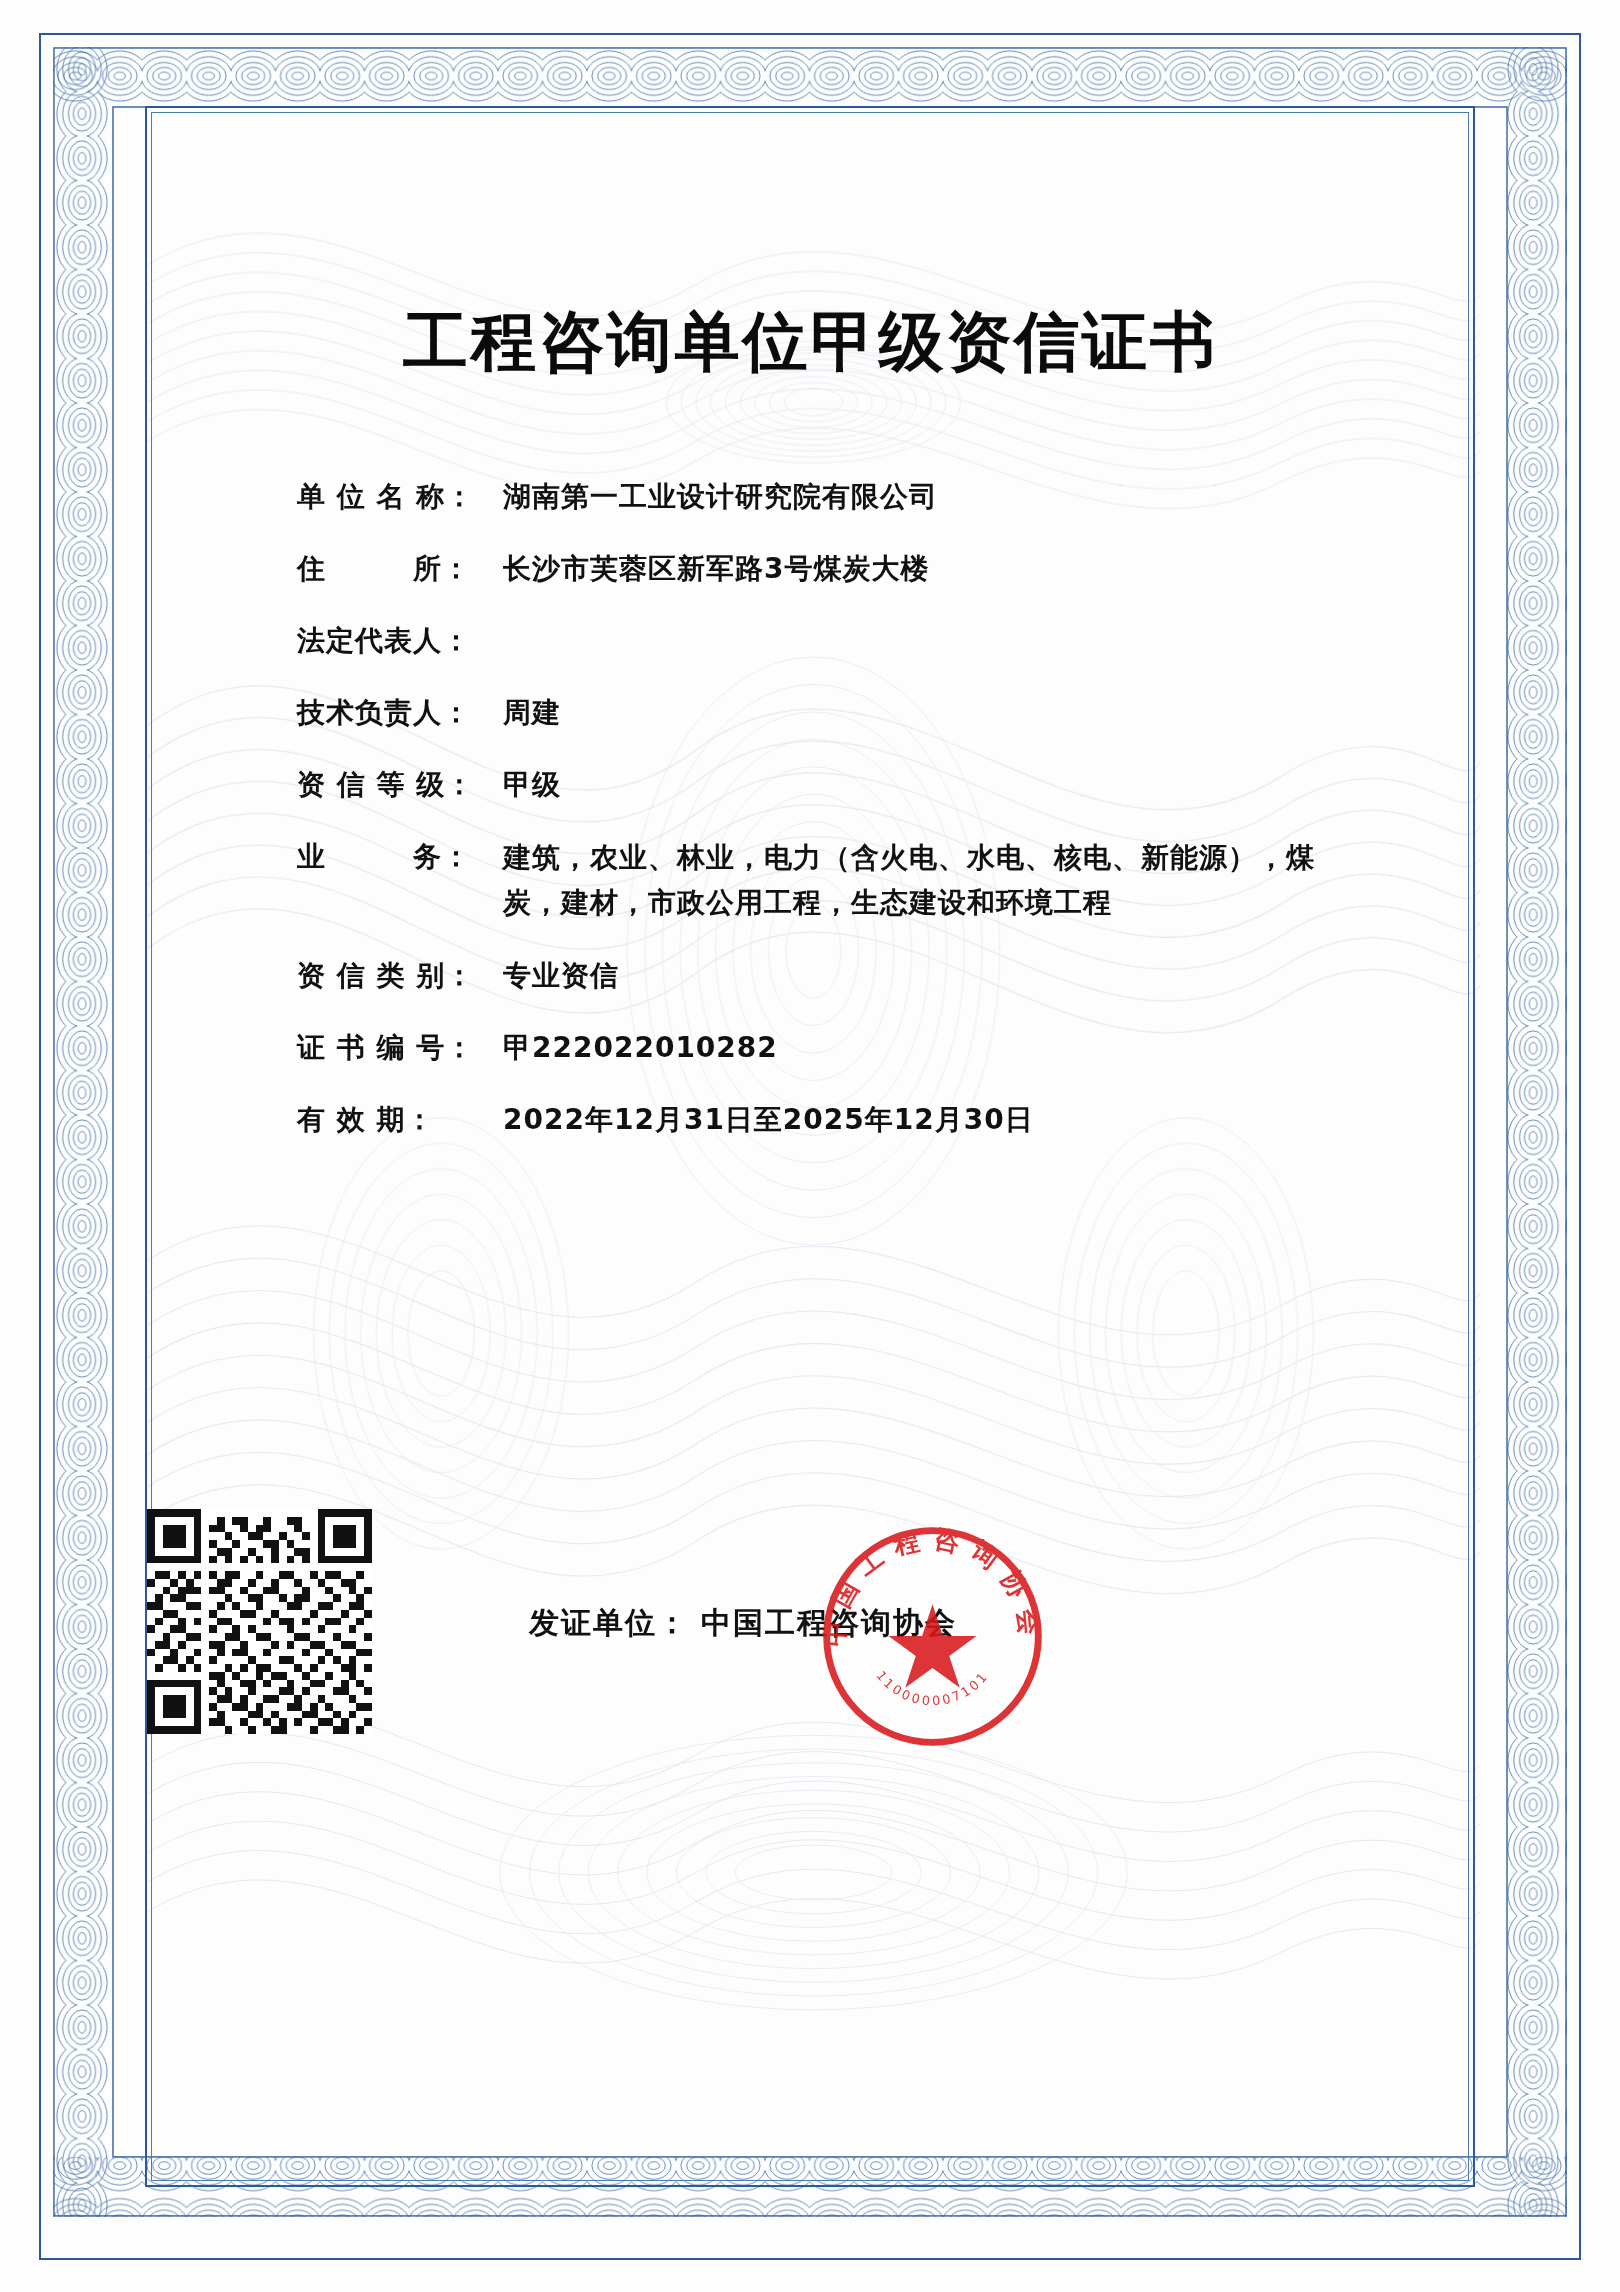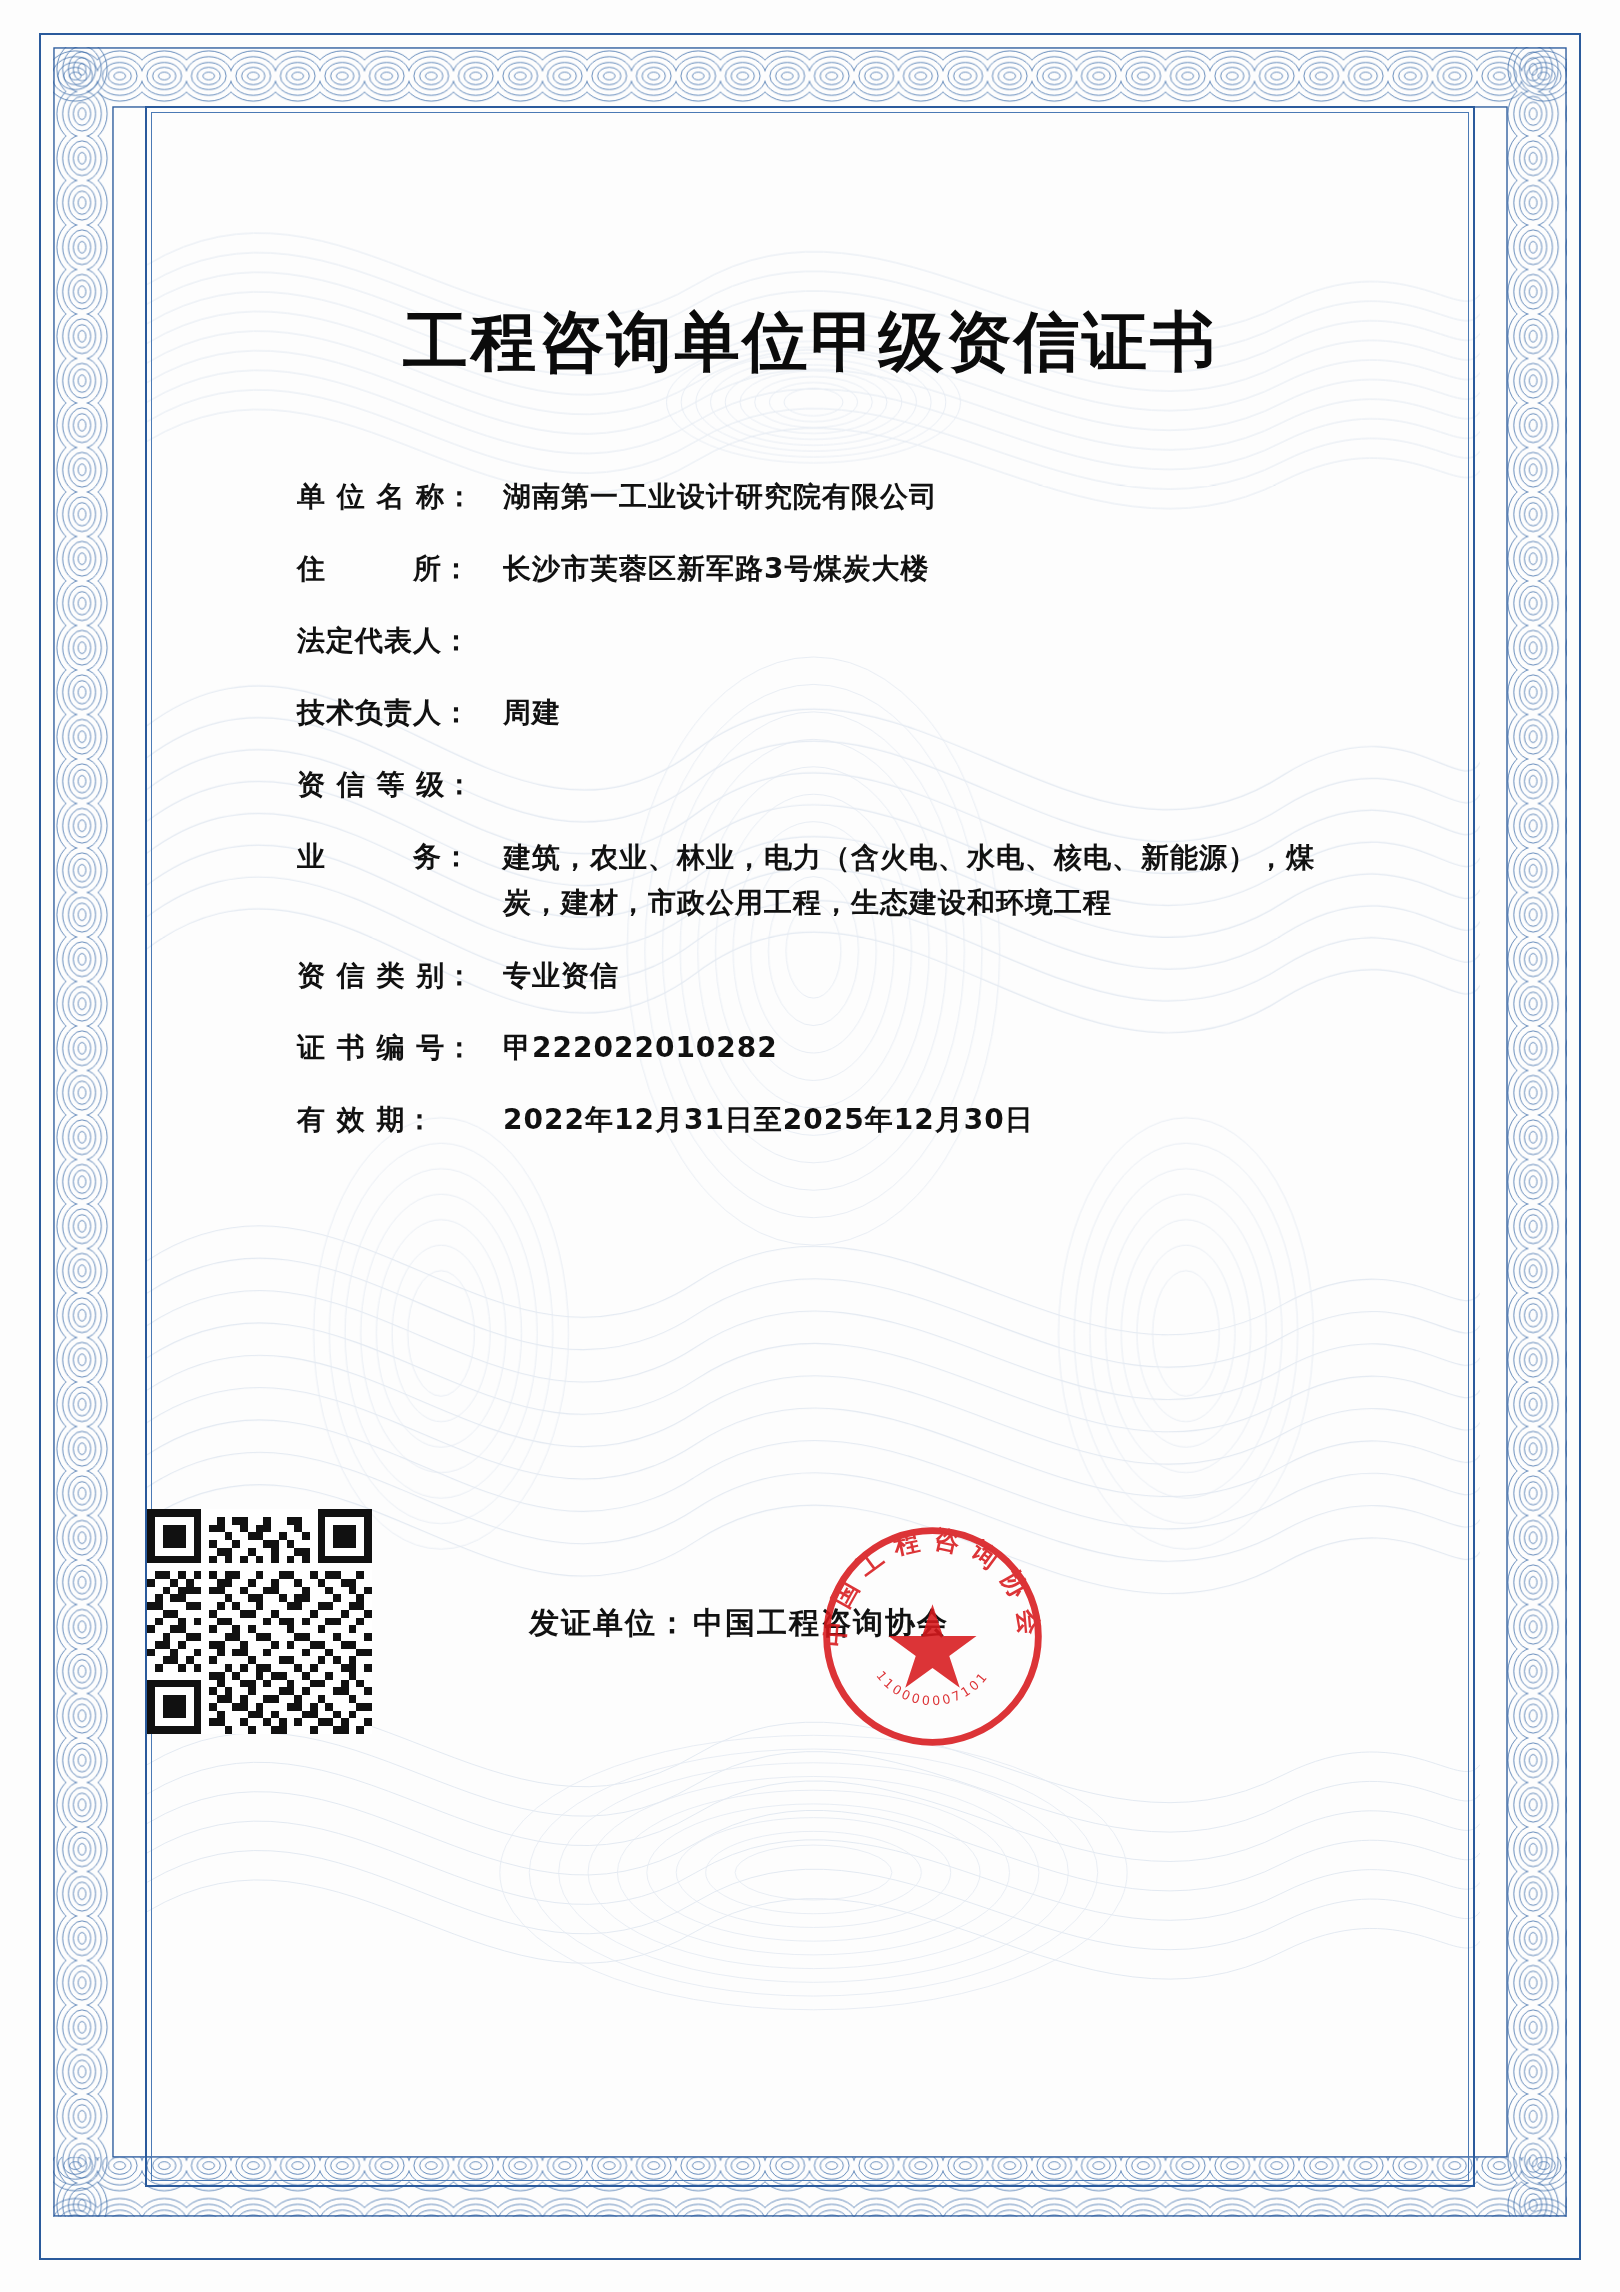--- a/index.html
+++ b/index.html
@@ -141,21 +141,21 @@
   .issuer {
     position: absolute;
     left: 529px;
     top: 1603px;
     font-size: 30px;
     font-weight: bold;
     color: #111;
     letter-spacing: 2px;
     white-space: nowrap;
   }
-  .issuer .issuer-label { margin-right: 4px; font-family: Liberation Serif, serif; }
+  .issuer .issuer-label { margin-right: 12px; font-family: Liberation Serif, serif; }
 
   
   .seal {
     position: absolute;
     left: 810px;
     top: 1514px;
     width: 245px;
     height: 245px;
     pointer-events: none;
   }
@@ -330,20 +330,21 @@
         <div class="field-label label-w-narrow">法定代表人：</div>
       </div>
 
       <div class="field-row">
         <div class="field-label label-w-narrow">技术负责人：</div>
         <div class="field-value">周建</div>
       </div>
 
       <div class="field-row">
         <div class="field-label label-w-narrow">资 信 等 级：</div>
+        <div class="field-value">甲级</div>
       </div>
 
       <div class="field-row">
         <div class="field-label label-w-narrow">业　　　务：</div>
         <div class="field-value multiline">建筑，农业、林业，电力（含火电、水电、核电、新能源），煤炭，建材，市政公用工程，生态建设和环境工程</div>
       </div>
 
       <div class="field-row">
         <div class="field-label label-w-narrow">资 信 类 别：</div>
         <div class="field-value">专业资信</div>

